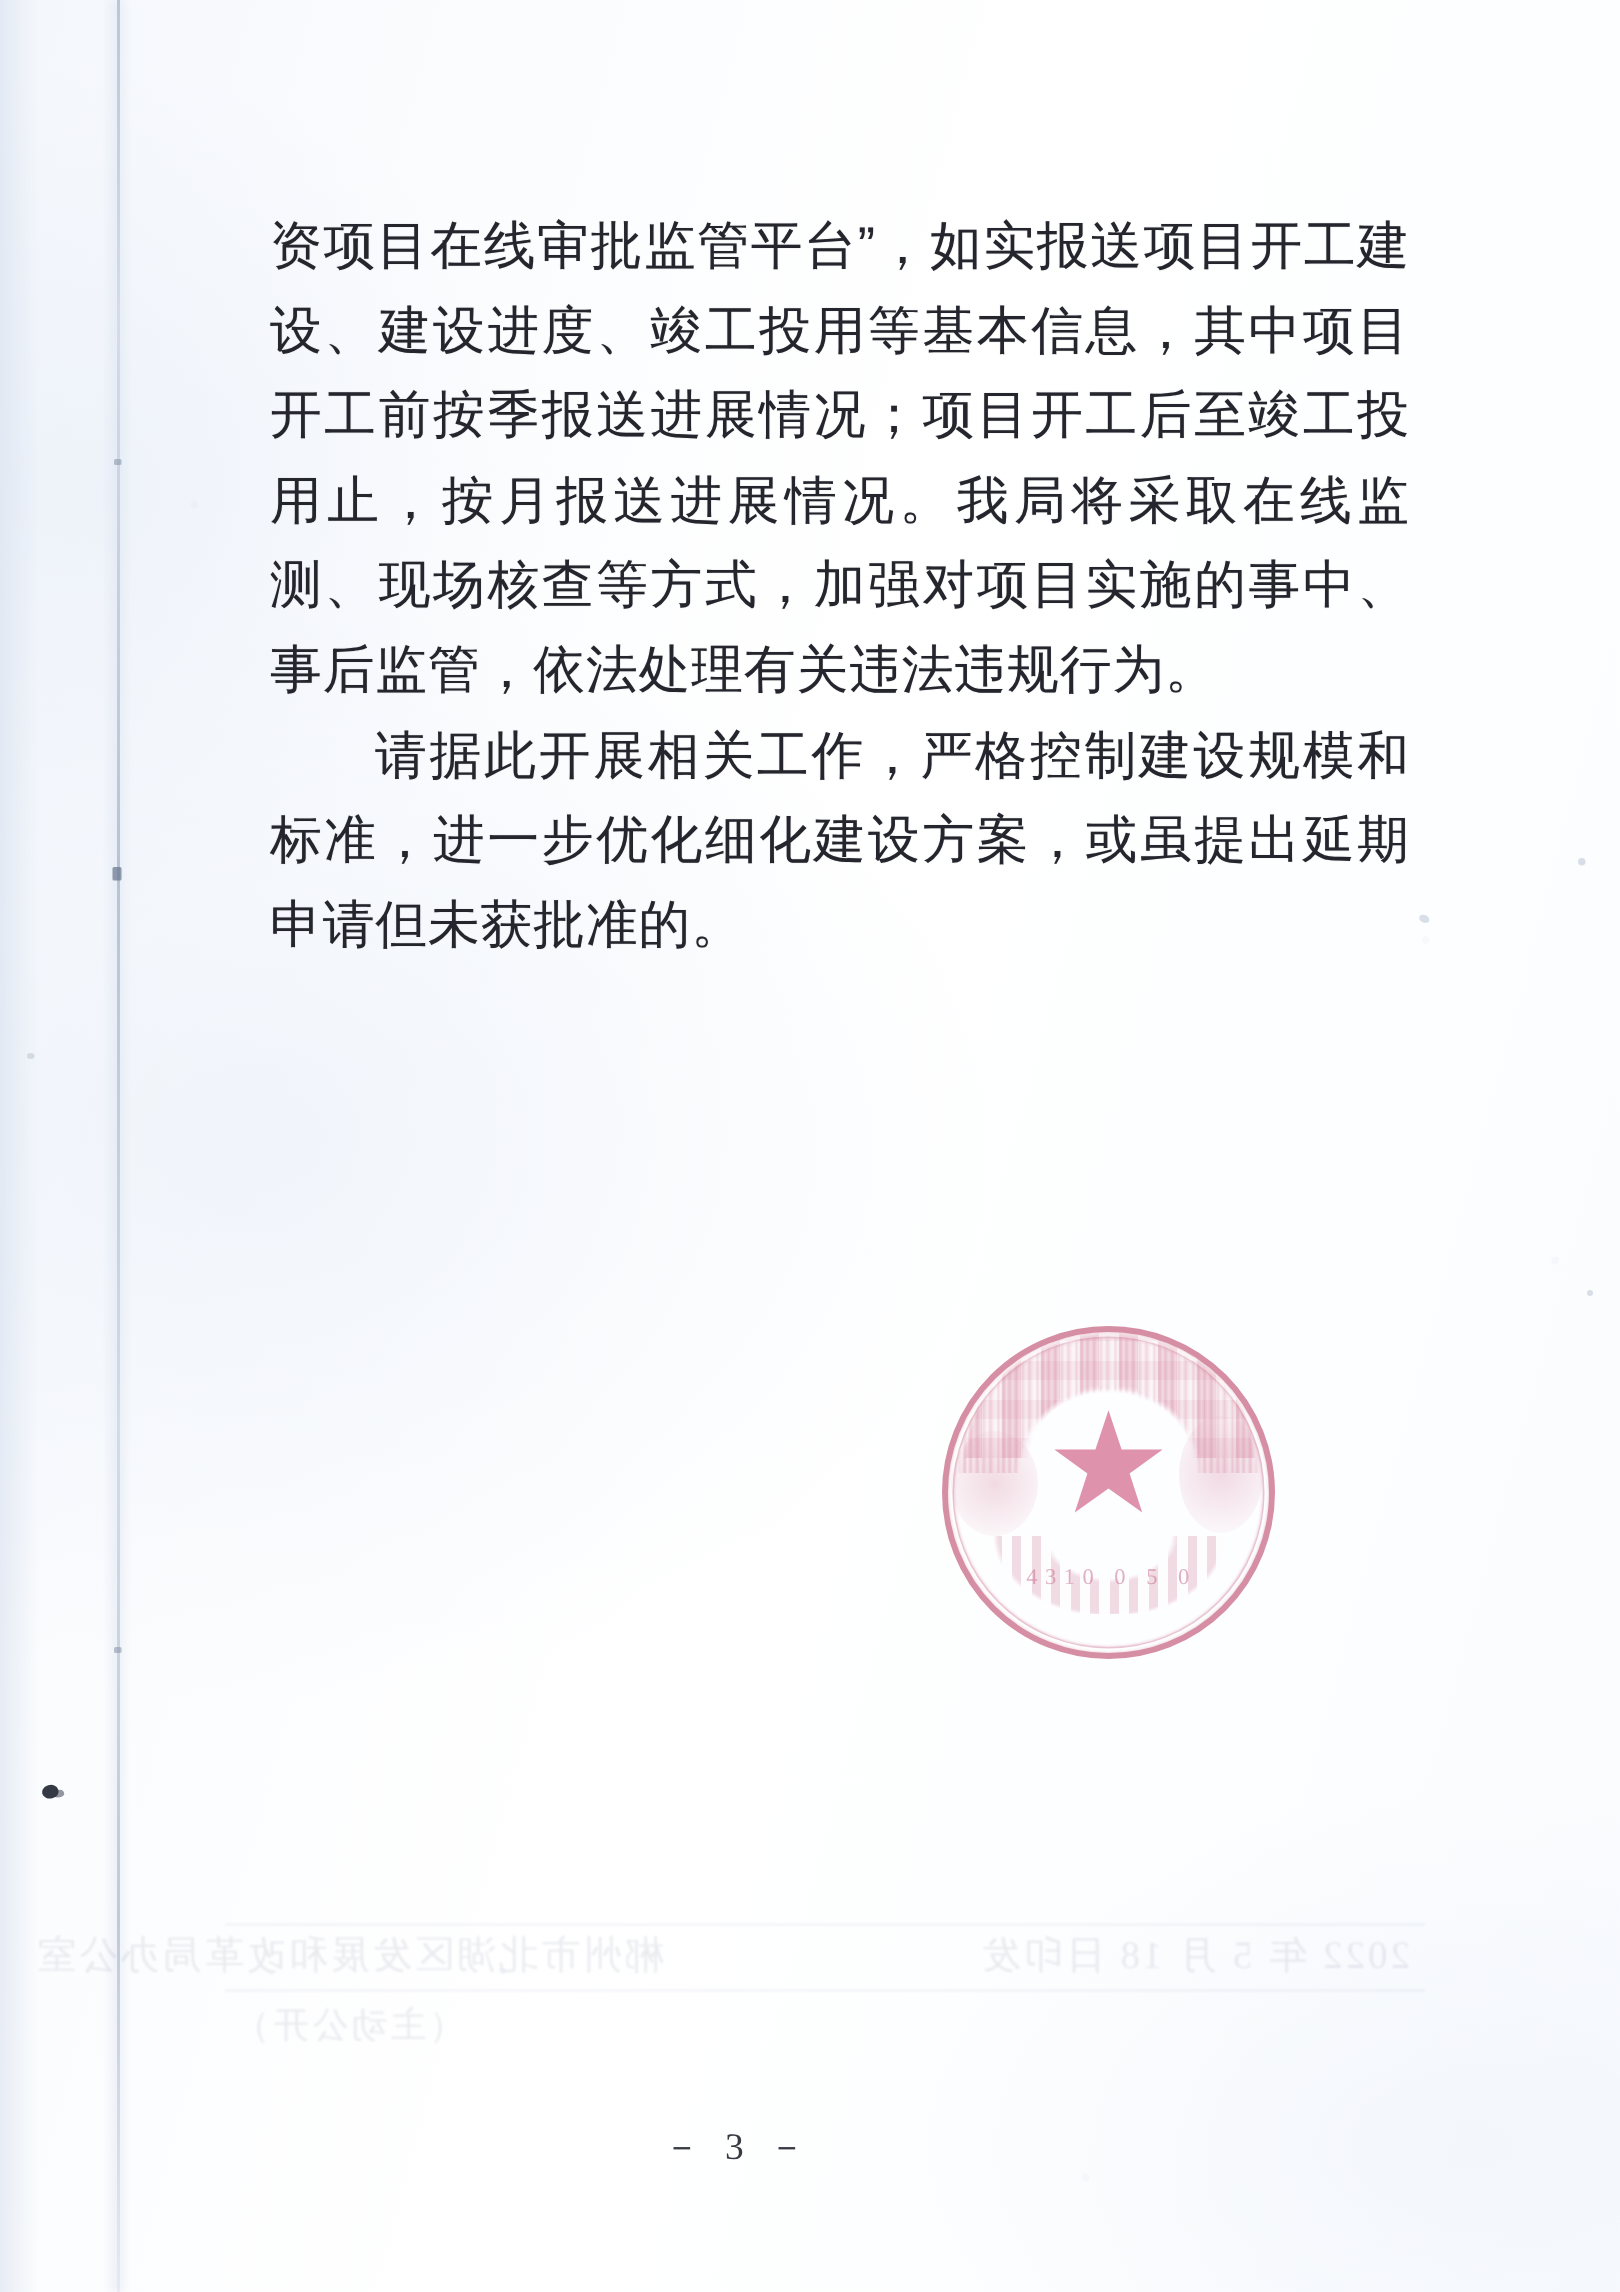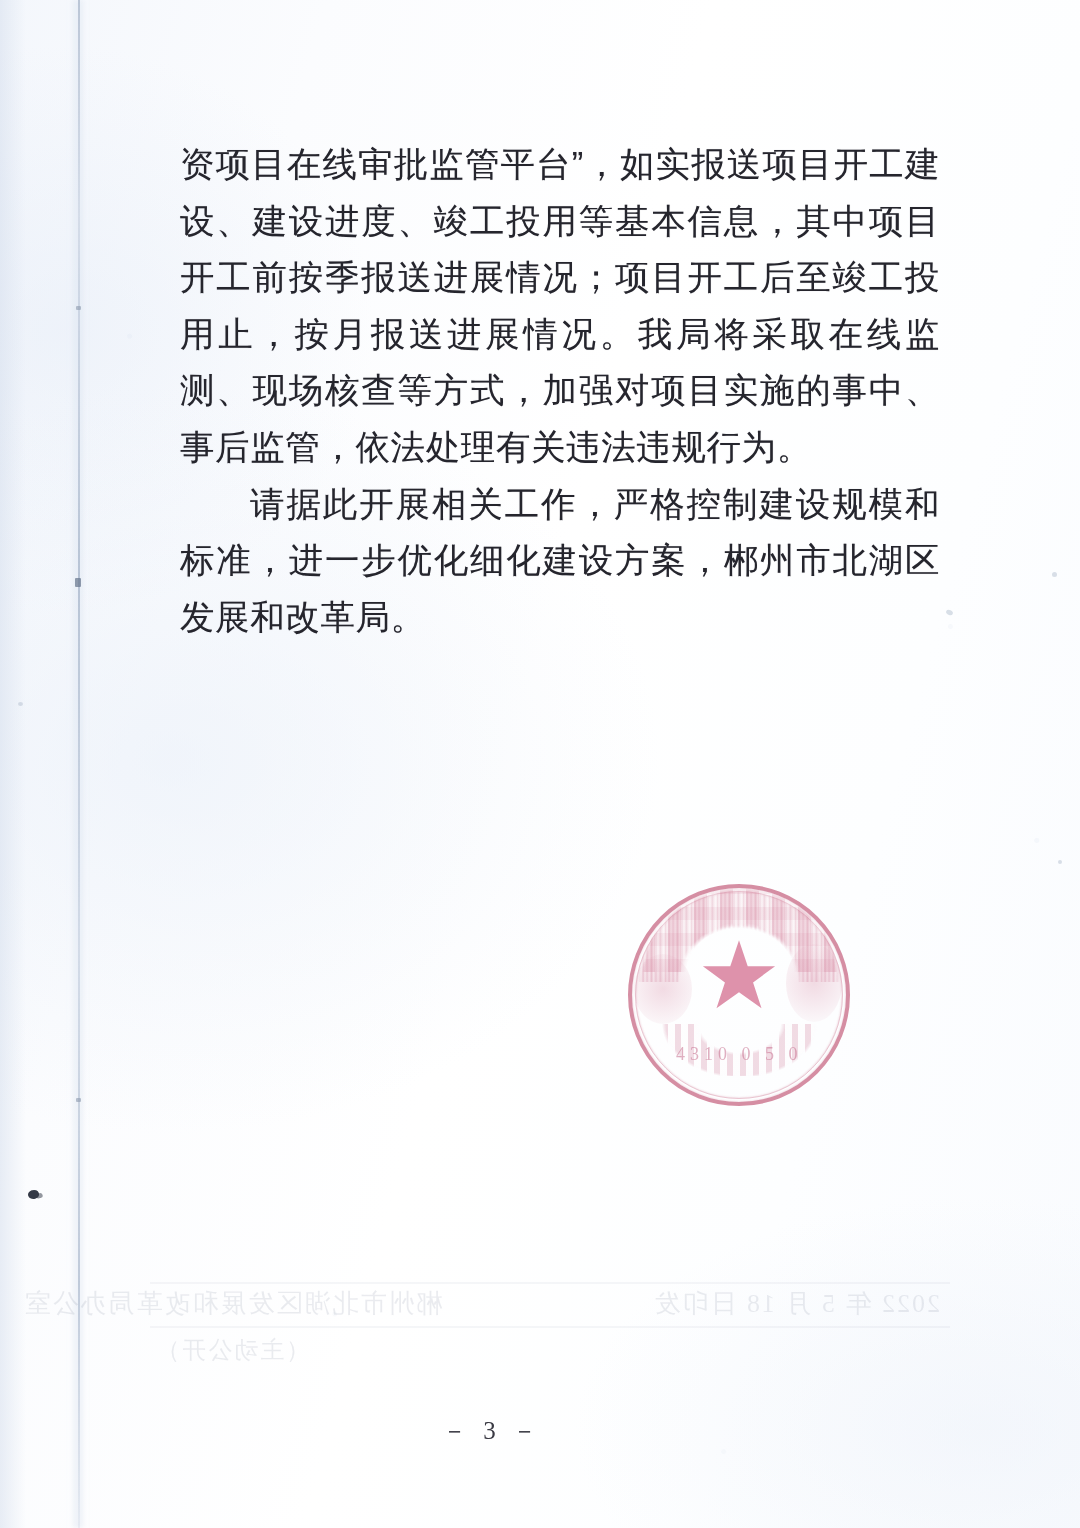--- a/index.html
+++ b/index.html
@@ -187,21 +187,22 @@
     background-image: repeating-linear-gradient(90deg,
       rgba(205,120,150,0.55) 0 6px,
       rgba(248,229,236,0.12) 6px 13px);
     -webkit-mask-image: radial-gradient(ellipse 78px 54px at 50% 0%, transparent 52%, #000 58%, #000 95%, transparent 100%);
     mask-image: radial-gradient(ellipse 78px 54px at 50% 0%, transparent 52%, #000 58%, #000 95%, transparent 100%);
   }
   .seal-code {
     position: absolute;
     left: 48px; top: 160px;
     width: 130px;
-    font-size: 18px;
+    text-align: center;
+    font-size: 15px;
     letter-spacing: 5px;
     color: rgba(198,112,142,0.55);
     font-family: "Liberation Serif", "DejaVu Serif", serif;
   }
   .seal-smudge {
     position: absolute;
     border-radius: 50%;
     background: radial-gradient(circle, rgba(219,152,175,0.35), rgba(219,152,175,0));
   }
 
@@ -308,21 +309,21 @@
   <div class="speck s-main"></div>
   <div class="speck faint" style="left:946px; top:610px; width:7px; height:5px; transform:rotate(24deg);"></div>
   <div class="speck faint" style="left:1052px; top:572px; width:5px; height:5px;"></div>
   <div class="speck faint" style="left:1058px; top:860px; width:4px; height:4px;"></div>
   <div class="speck faint" style="left:18px; top:702px; width:5px; height:4px;"></div>
 
   <div class="scan-noise"></div>
 
   <div class="body-text">
     <p class="para">资项目在线审批监管平台”，如实报送项目开工建设、建设进度、竣工投用等基本信息，其中项目开工前按季报送进展情况；项目开工后至竣工投用止，按月报送进展情况。我局将采取在线监测、现场核查等方式，加强对项目实施的事中、事后监管，依法处理有关违法违规行为。</p>
-    <p class="para indent">请据此开展相关工作，严格控制建设规模和标准，进一步优化细化建设方案，郴州市北湖区发展和改革局。</p>
+    <p class="para indent">请据此开展相关工作，严格控制建设规模和标准，进一步优化细化建设方案，或虽提出延期申请但未获批准的。</p>
   </div>
 
   <div class="seal">
     <div class="seal-ring"></div>
     <div class="seal-ring inner"></div>
     <div class="seal-arc-top"></div>
     <div class="seal-mosaic"></div>
     <div class="seal-star"></div>
     <div class="seal-arc-bottom"></div>
     <div class="seal-code">4310 0 5 0</div>

